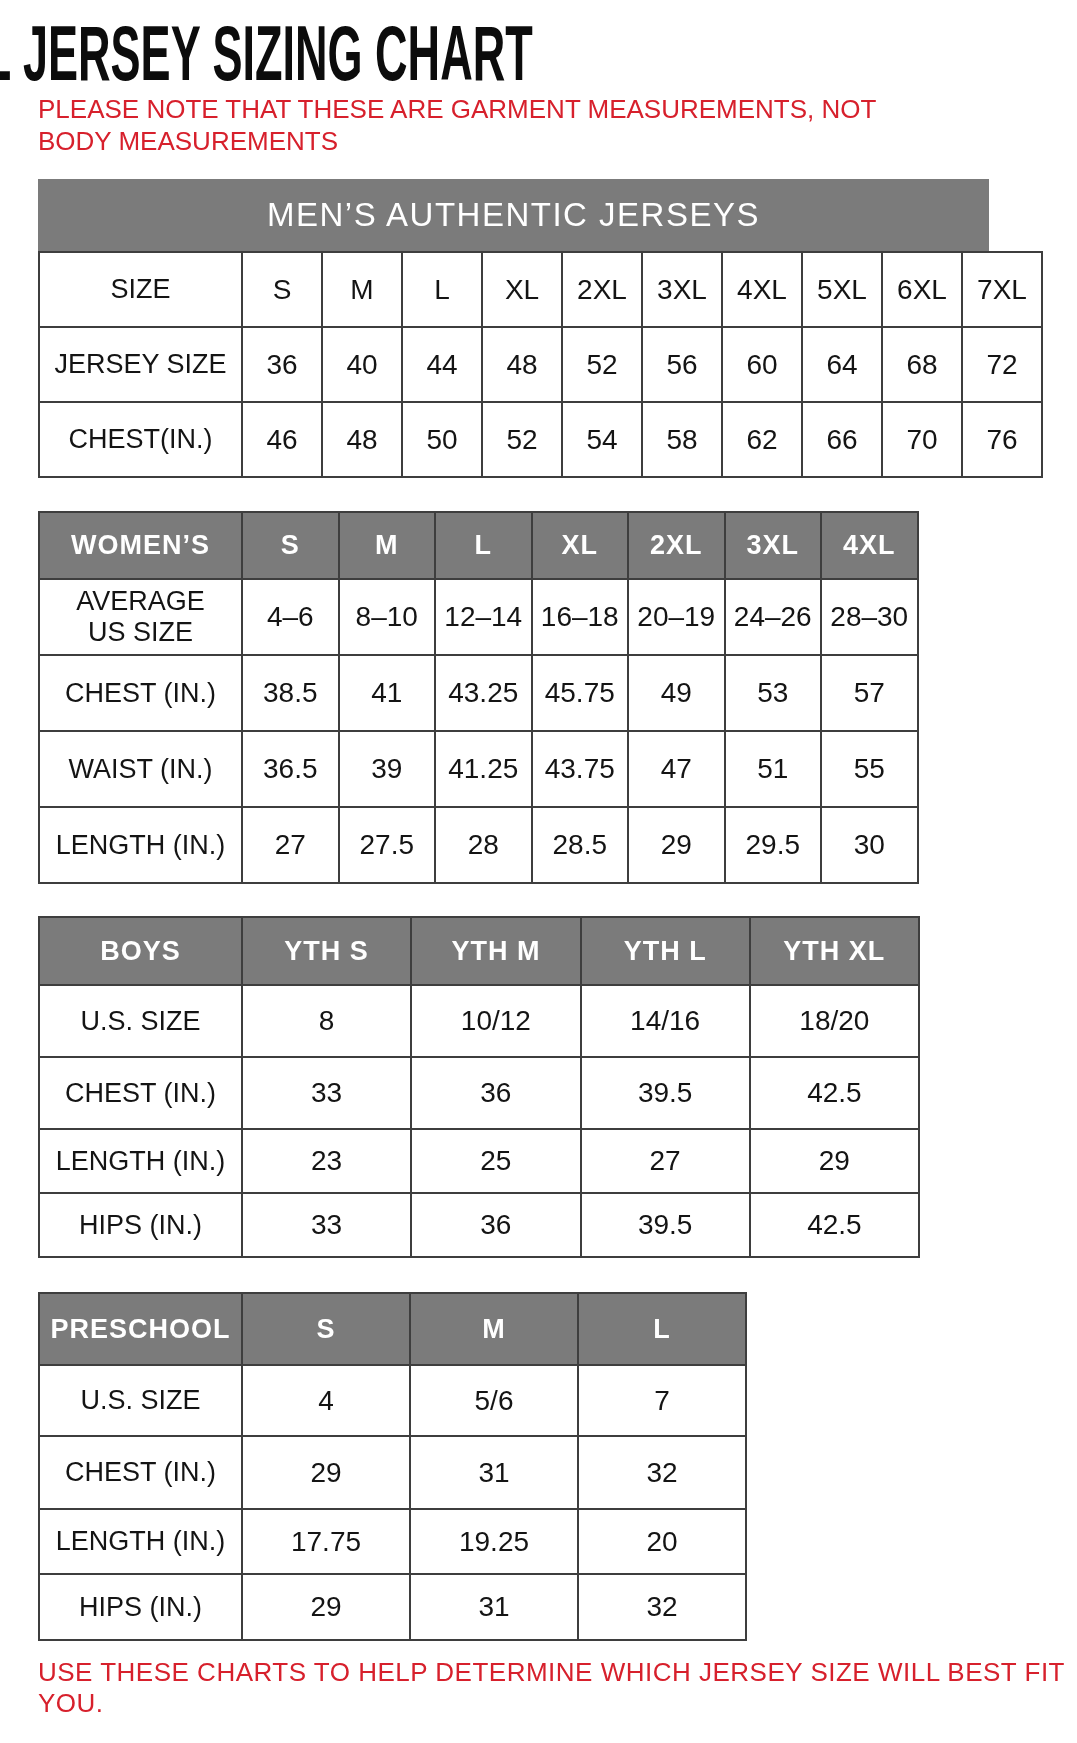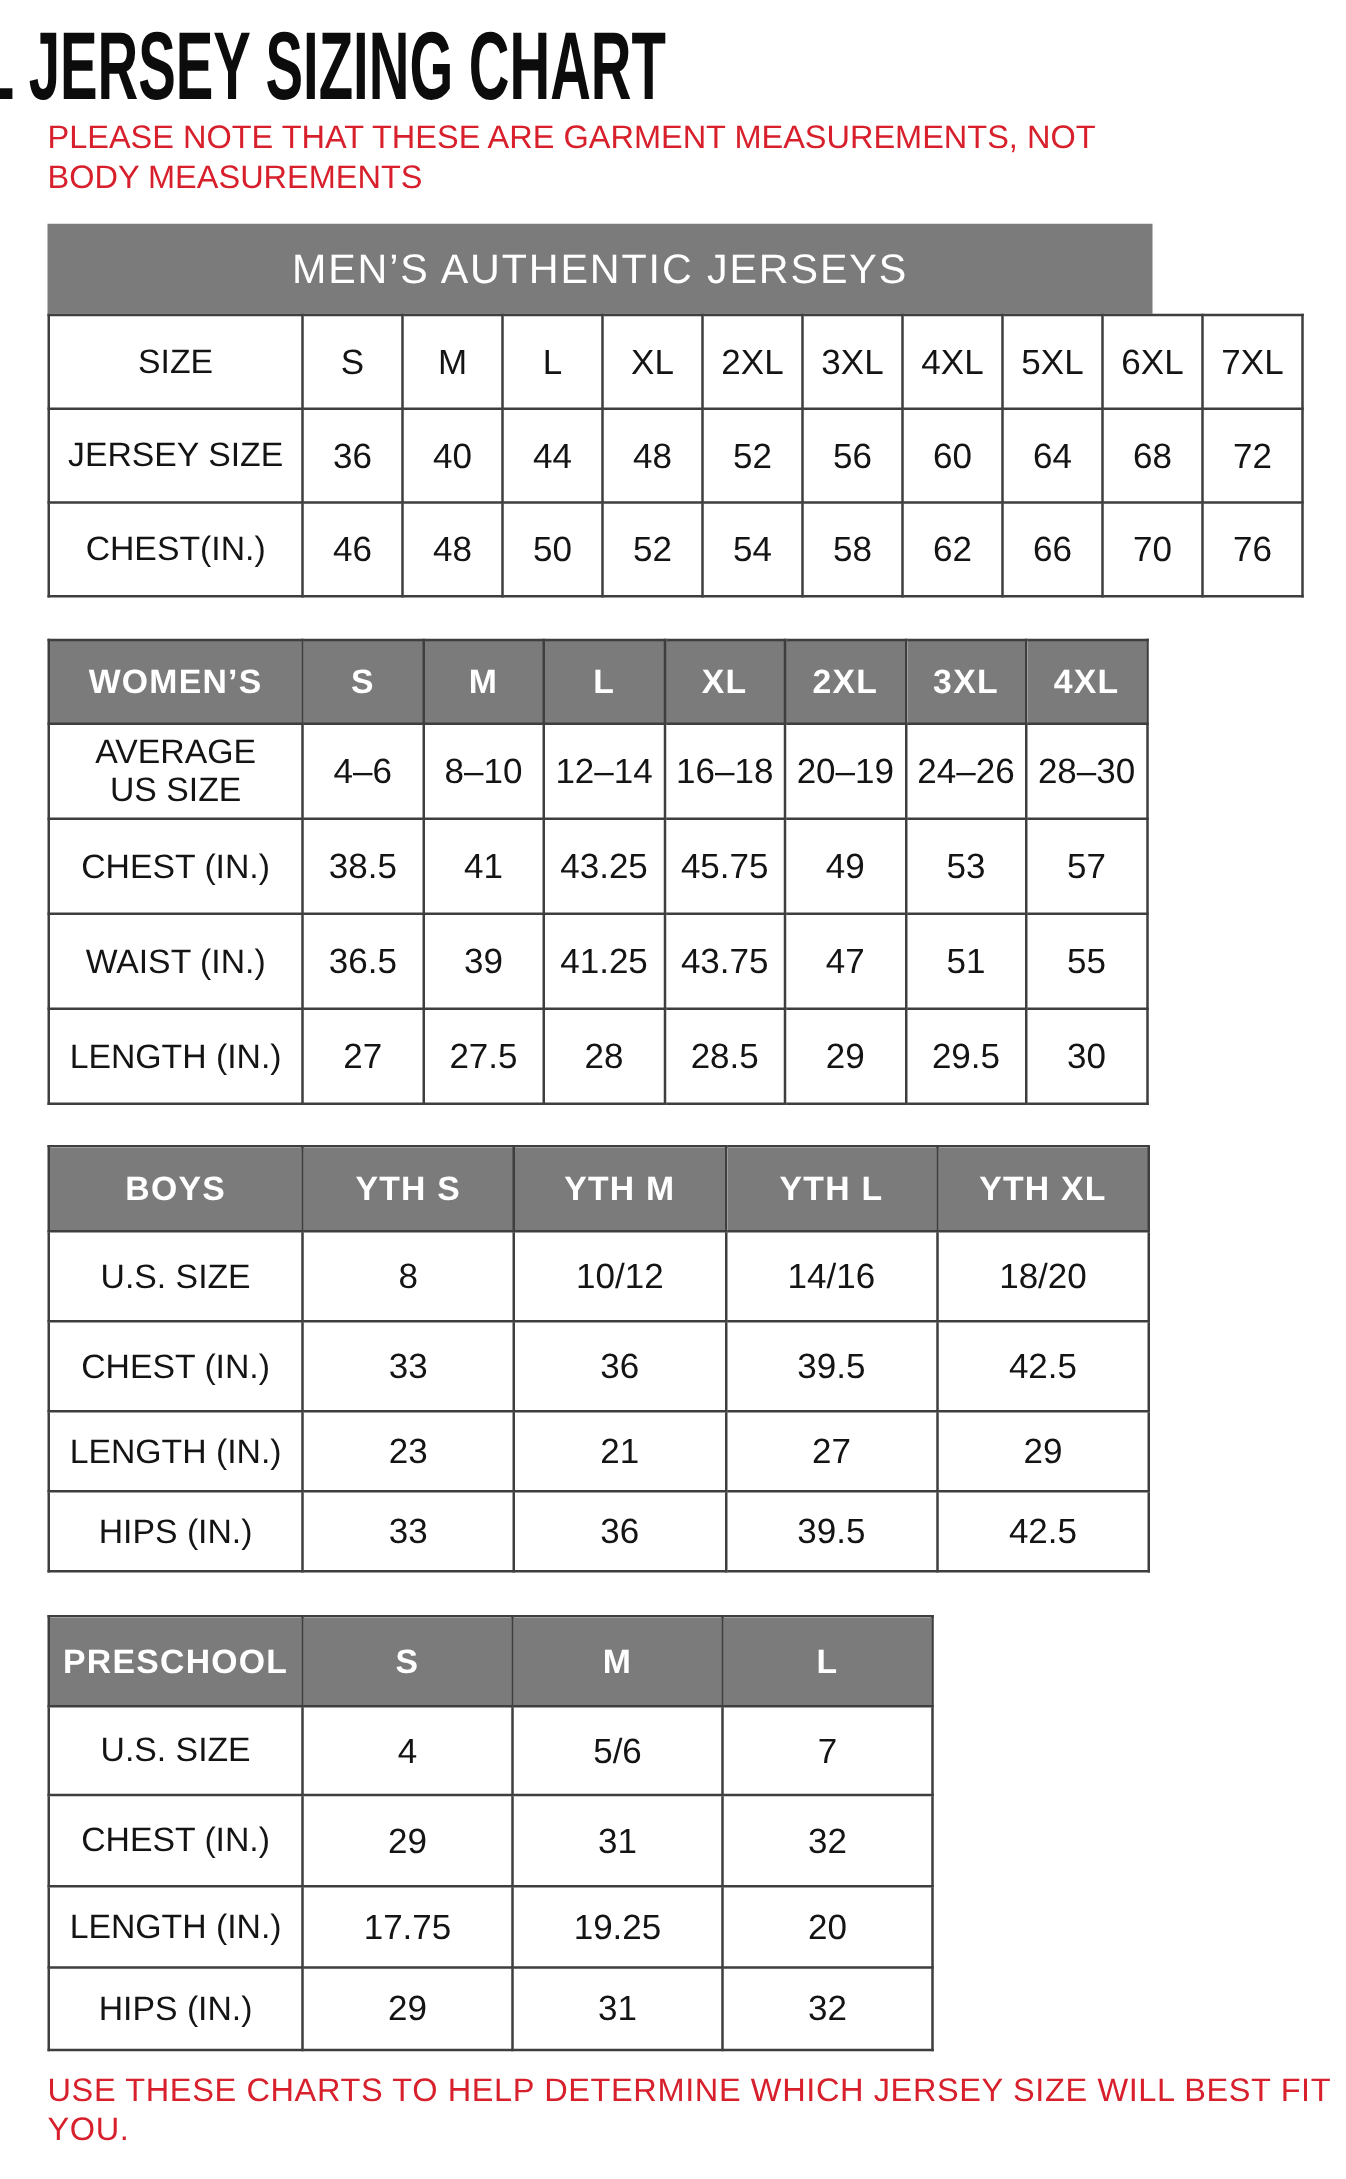--- a/index.html
+++ b/index.html
@@ -24,21 +24,21 @@
     transform:scaleX(0.585);transform-origin:0 50%;
     letter-spacing:0px;
   }
 
   .note{
     margin-top:10px;max-width:880px;
     font-size:26px;line-height:1.22;color:var(--accent-red);
   }
 
   .banner{
-    margin-top:22px;width:884px;height:72px;
+    margin-top:22px;width:951px;height:72px;
     background:var(--header-gray);color:var(--header-text);
     display:flex;align-items:center;justify-content:center;
     font-size:33px;letter-spacing:1.5px;
   }
 
   table{border-collapse:collapse;table-layout:fixed;}
   td,th{
     border:2px solid var(--border);
     text-align:center;vertical-align:middle;
     overflow:hidden;
@@ -248,21 +248,21 @@
         <tr>
           <td class="lbl">CHEST (IN.)</td>
           <td>33</td>
           <td>36</td>
           <td>39.5</td>
           <td>42.5</td>
         </tr>
         <tr>
           <td class="lbl">LENGTH (IN.)</td>
           <td>23</td>
-          <td>21</td>
+          <td>25</td>
           <td>27</td>
           <td>29</td>
         </tr>
         <tr>
           <td class="lbl">HIPS (IN.)</td>
           <td>33</td>
           <td>36</td>
           <td>39.5</td>
           <td>42.5</td>
         </tr>

